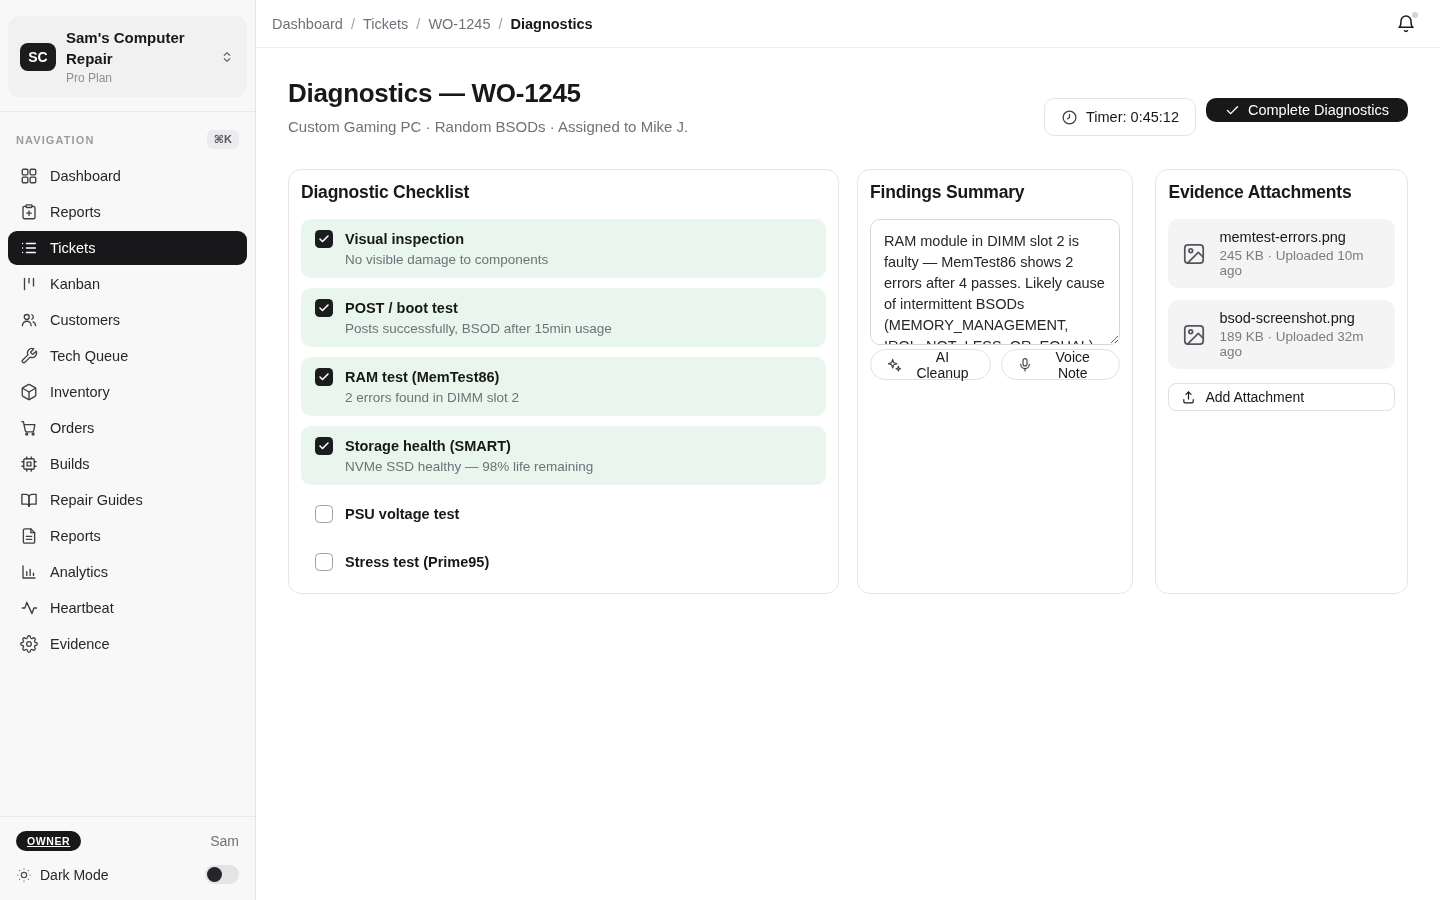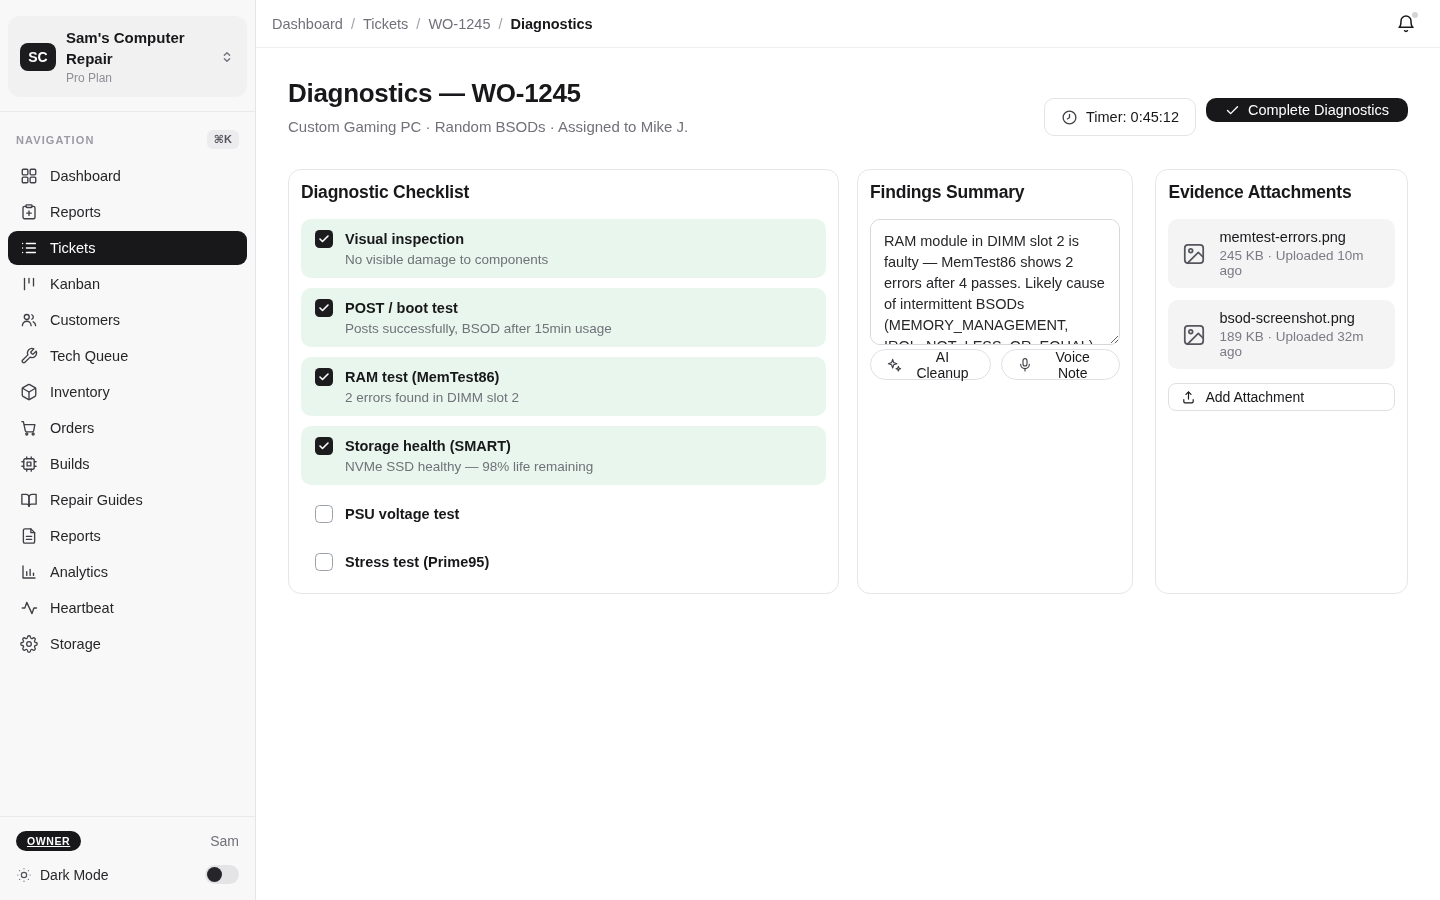--- a/index.html
+++ b/index.html
@@ -266,21 +266,21 @@
           </span>
         <span>Heartbeat</span>
       </div>
       <div class="nav-item">
         <span class="nico">
             <svg width="18" height="18" viewBox="0 0 24 24" fill="none" stroke="currentColor" stroke-width="1.7" stroke-linecap="round" stroke-linejoin="round">
               <circle cx="12" cy="12" r="3.1"></circle>
               <path d="M19.4 15a1.7 1.7 0 0 0 .34 1.87l.06.06a2 2 0 1 1-2.83 2.83l-.06-.06a1.7 1.7 0 0 0-1.87-.34 1.7 1.7 0 0 0-1 1.55V21a2 2 0 1 1-4 0v-.09a1.7 1.7 0 0 0-1-1.55 1.7 1.7 0 0 0-1.87.34l-.06.06a2 2 0 1 1-2.83-2.83l.06-.06a1.7 1.7 0 0 0 .34-1.87 1.7 1.7 0 0 0-1.55-1H3a2 2 0 1 1 0-4h.09a1.7 1.7 0 0 0 1.55-1 1.7 1.7 0 0 0-.34-1.87l-.06-.06a2 2 0 1 1 2.83-2.83l.06.06a1.7 1.7 0 0 0 1.87.34h.01a1.7 1.7 0 0 0 1-1.55V3a2 2 0 1 1 4 0v.09a1.7 1.7 0 0 0 1 1.55 1.7 1.7 0 0 0 1.87-.34l.06-.06a2 2 0 1 1 2.83 2.83l-.06.06a1.7 1.7 0 0 0-.34 1.87v.01a1.7 1.7 0 0 0 1.55 1H21a2 2 0 1 1 0 4h-.09a1.7 1.7 0 0 0-1.55 1z"></path>
             </svg>
           </span>
-        <span>Storage</span>
+        <span>Evidence</span>
       </div>
     </nav>
 
     <div class="side-foot">
       <div class="owner-row">
         <span class="owner-pill">OWNER</span>
         <span class="owner-name">Sam</span>
       </div>
       <div class="dm-row">
         <span class="sun">

